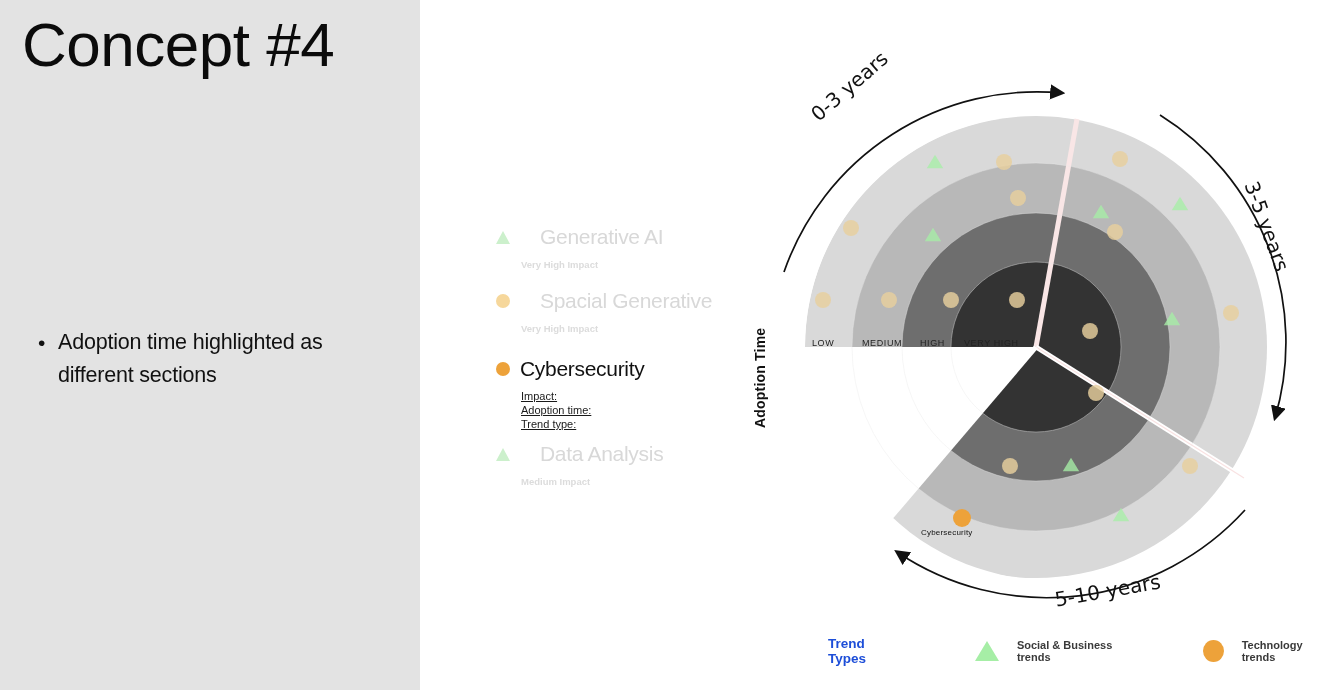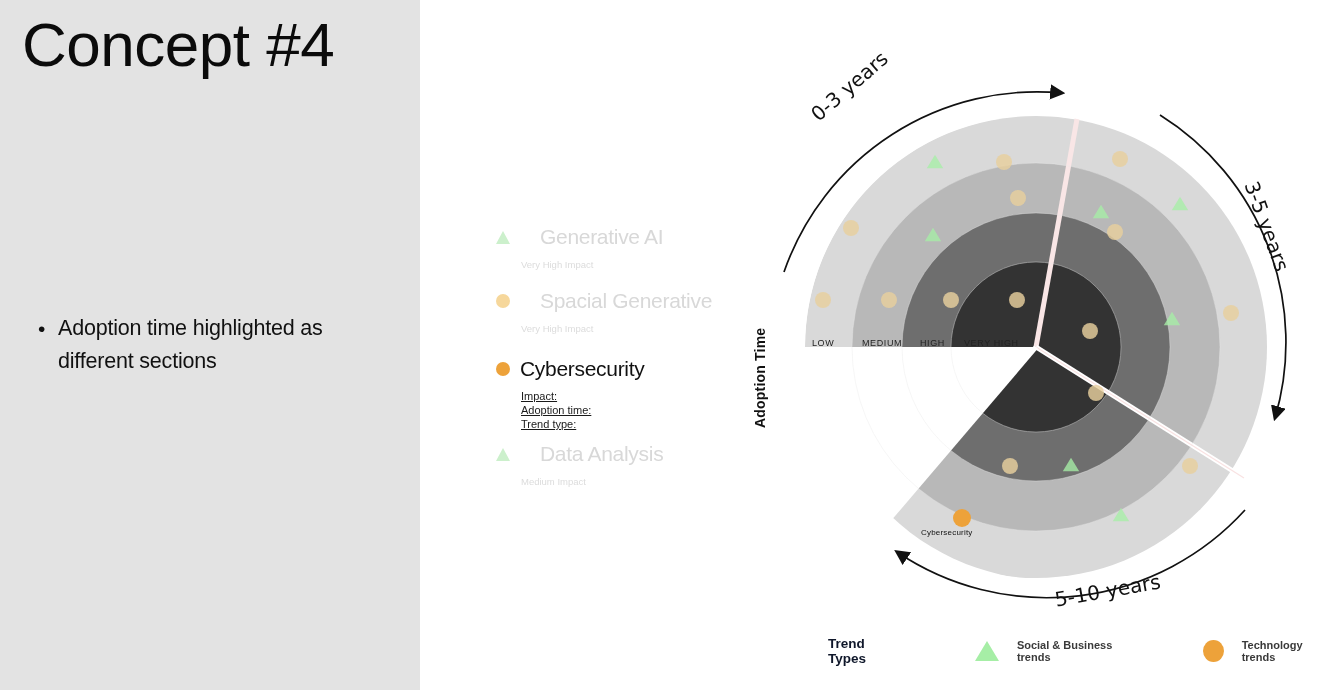--- a/index.html
+++ b/index.html
@@ -15,21 +15,21 @@
     position:absolute; left:0; top:0;
     width:420px; height:690px;
     background:#e3e3e3;
   }
   #page-title{
     position:absolute; left:22px; top:8px;
     font-size:62px; font-weight:400; color:#0b0b0b;
     letter-spacing:-0.5px; line-height:1.2;
   }
   #bullet-list{
-    position:absolute; left:36px; top:312px; width:360px;
+    position:absolute; left:36px; top:326px; width:360px;
   }
   #bullet-list li{
     list-style:none;
     position:relative;
     padding-left:22px;
     font-size:21.5px; line-height:33px;
     color:#111; margin-bottom:1px;
     letter-spacing:-0.2px;
   }
   #bullet-list li:before{
@@ -46,21 +46,21 @@
   .marker.tri{
     width:0;height:0;flex:0 0 14px;
     border-left:7px solid transparent;
     border-right:7px solid transparent;
   }
   .trend-name{ font-size:21px; letter-spacing:-0.3px; line-height:26px; }
   .trend-sub{ font-size:9.5px; line-height:14px; padding-left:25px; margin-top:6px; }
   .trend-sub div{ white-space:nowrap; }
 
   .t-muted .trend-name{ color:#d8d8d8;margin-left:20px; }
-  .t-muted .trend-sub{ color:#dcdcdc; }
+  .t-muted .trend-sub{ color:#dcdcdc;font-weight:bold; }
   .t-active .trend-name{ color:#111; font-weight:400; }
   .t-active .trend-sub{ color:#1a1a1a; font-size:11px;text-decoration:underline; }
   #radar-svg{ position:absolute; left:0; top:0; }
 
   #axis-label{
     position:absolute; left:752px; top:318px;
     width:22px; height:120px;
     font-size:14px; font-weight:bold; color:#111;
     writing-mode:vertical-rl; transform:rotate(180deg);
     text-align:center; letter-spacing:0.2px;
@@ -79,21 +79,21 @@
   #point-label{
     position:absolute; left:921px; top:528px;
     font-size:8px; color:#111; letter-spacing:0.2px;
   }
 
   
   #trend-types-legend{
     position:absolute; left:828px; top:636px;
     display:flex; align-items:center; gap:0;
   }
-  #tt-title{ font-size:13.5px; font-weight:bold; color:#0f172a; }
+  #tt-title{ font-size:13.5px; font-weight:bold; color:#1d4ed8; }
   .lg-entry{ display:flex; align-items:center;font-weight:bold; }
   .lg-tri{
     width:0;height:0;
     border-left:12px solid transparent;
     border-right:12px solid transparent;
     border-bottom:20px solid #a6eea6;
   }
   .lg-dot{ width:22px;height:22px;border-radius:50%; background:#eda23a; }
   .lg-text{ font-size:11px; color:#3a3a3a; }
 </style>

